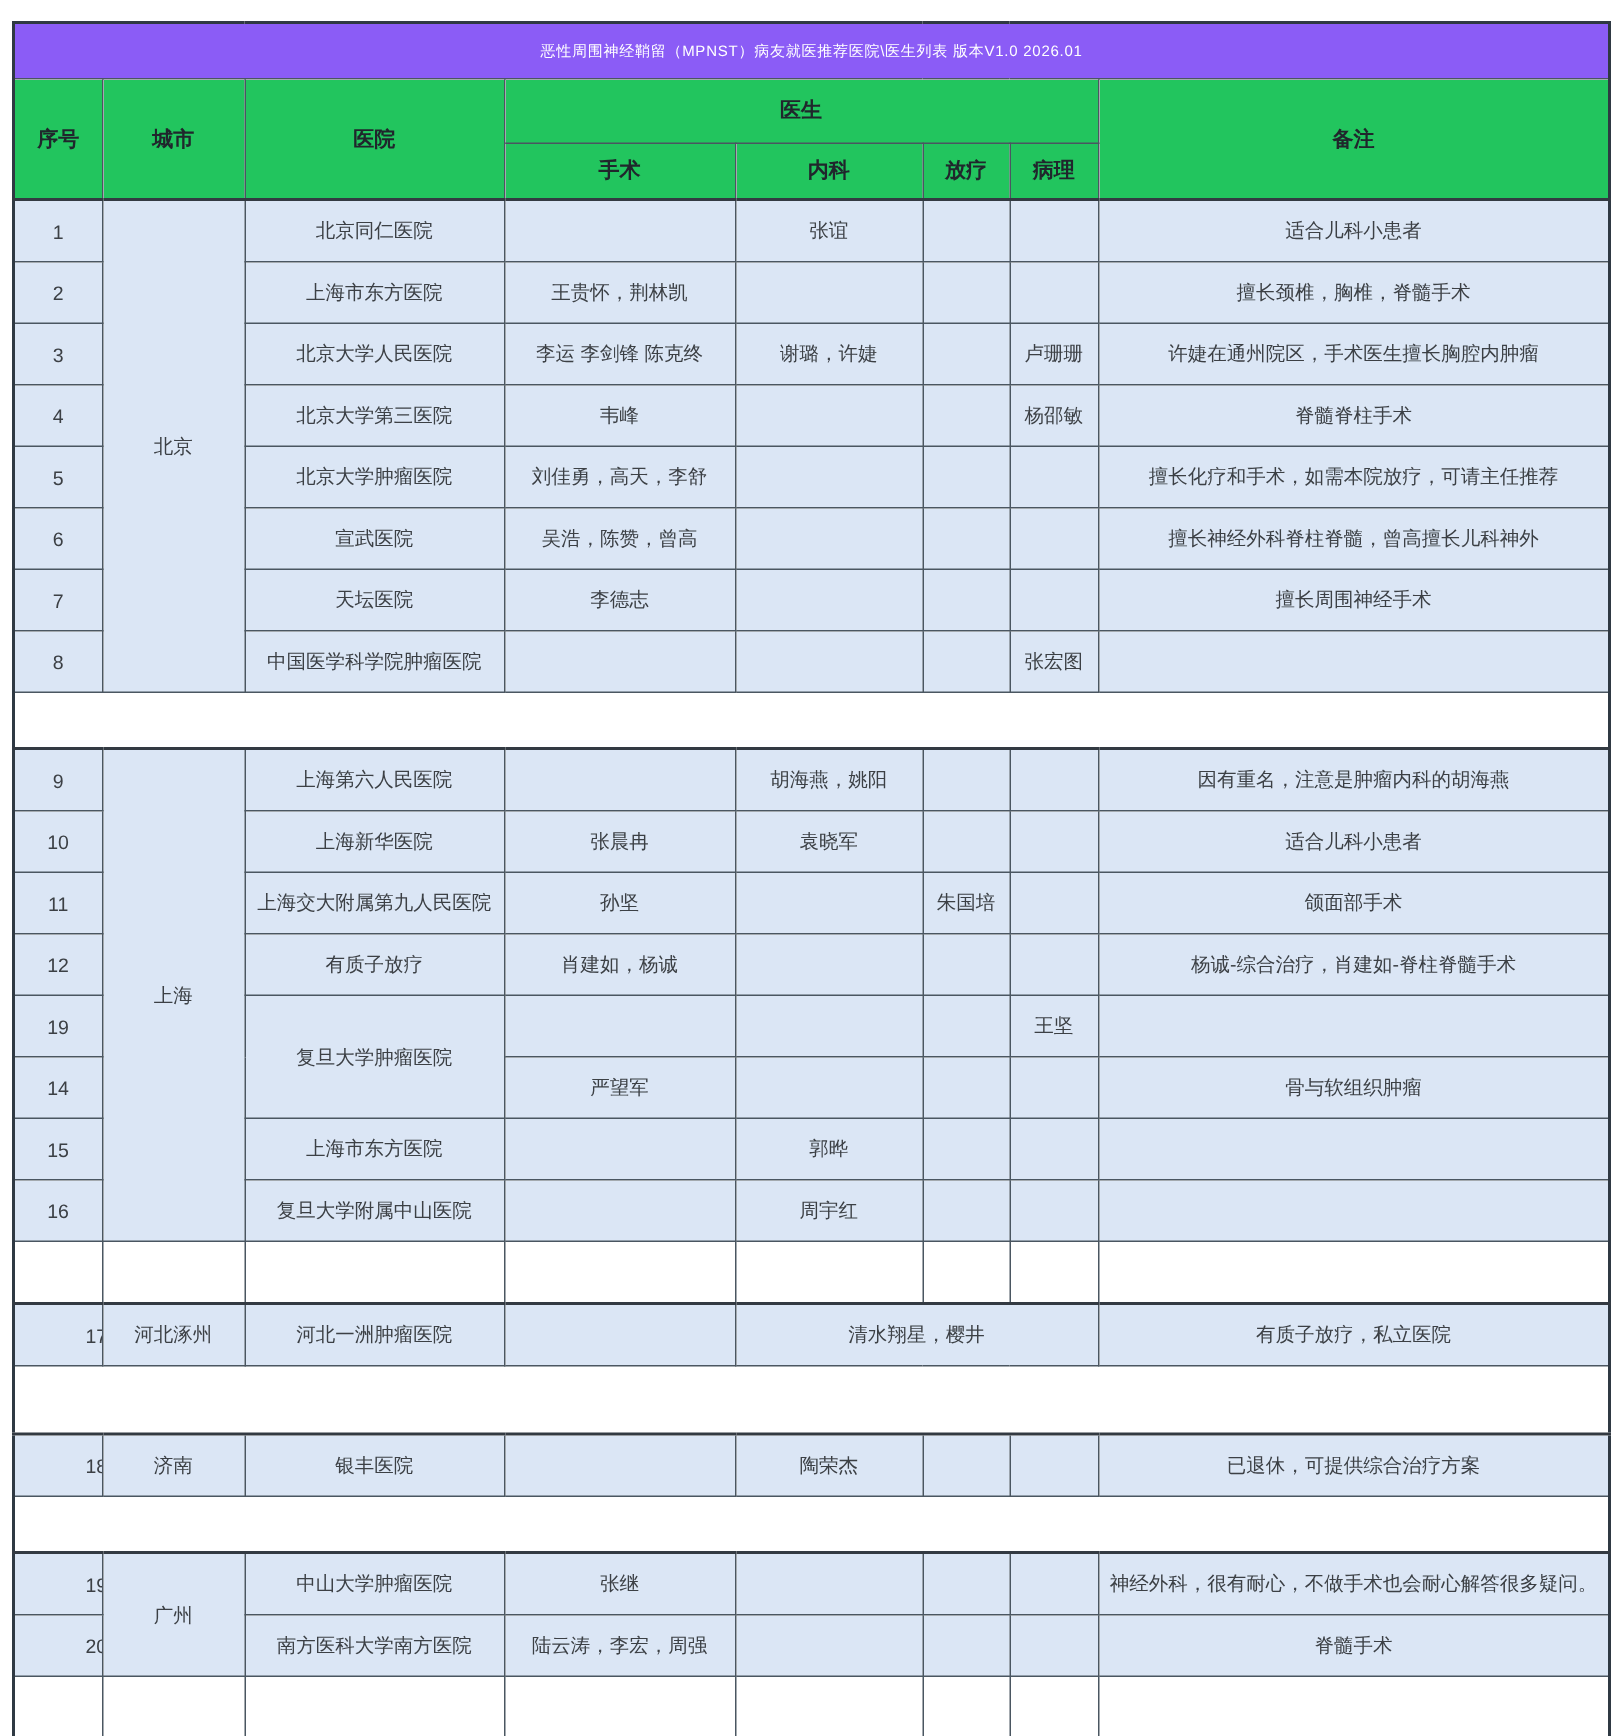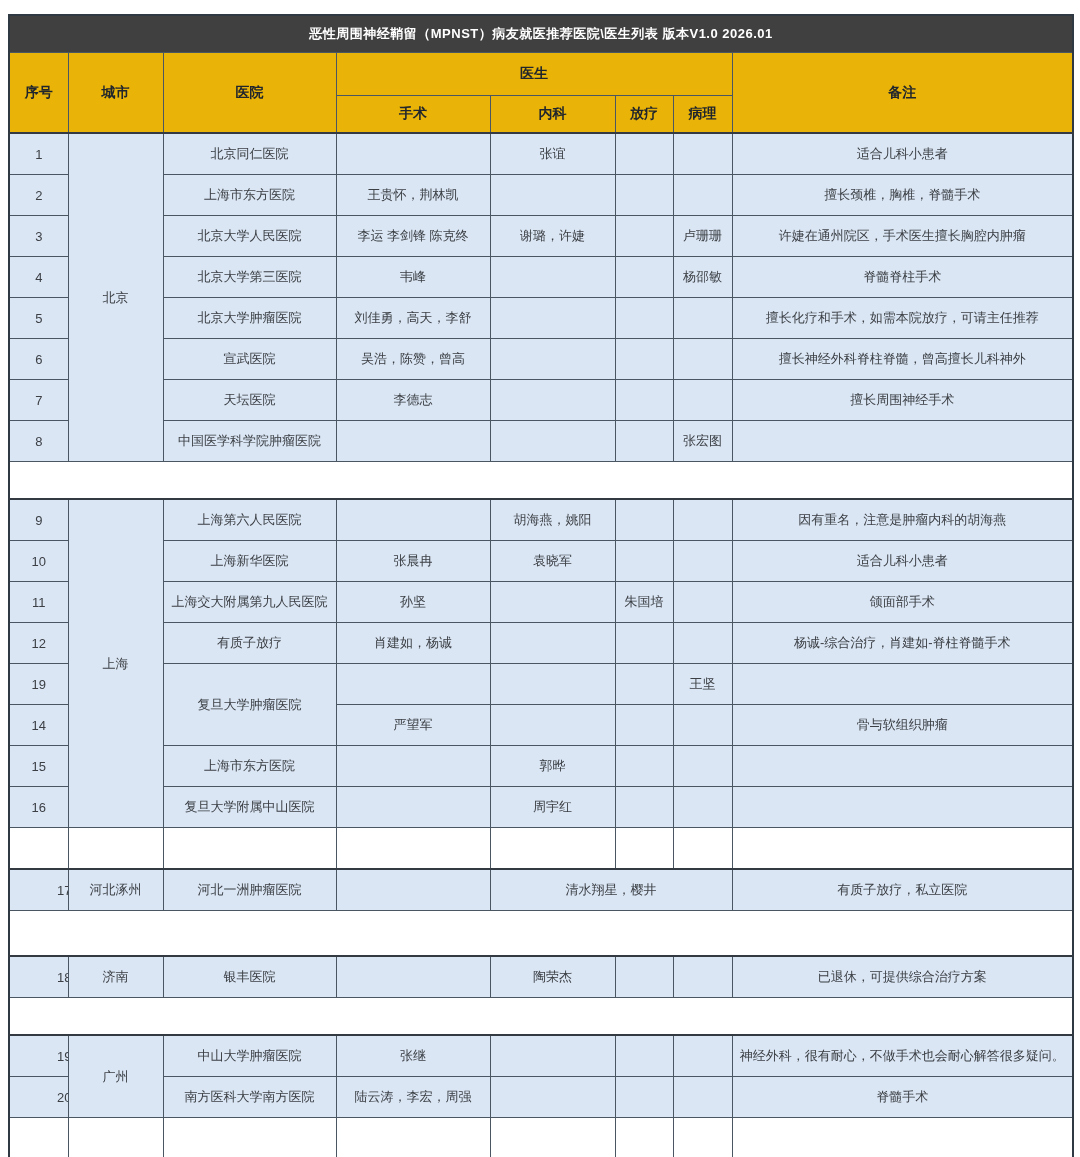--- a/index.html
+++ b/index.html
@@ -14,29 +14,29 @@
   .tbl td, .tbl th {
     border: 1px solid #4a5661;
     font-size: 13px;
     color: #3c4045;
     text-align: center;
     vertical-align: middle;
     padding: 2px 4px;
     overflow: hidden;
   }
   tr.title-row td {
-    background: #404040;
+    background: #8b5cf6;
     color: #ffffff;
-    font-weight: bold;
-    font-size: 13px;
+    font-weight: normal;
+    font-size: 10px;
     height: 32px;
     letter-spacing: .5px;
   }
   .tbl th {
-    background: #eab308;
+    background: #22c55e;
     color: #20262c;
     font-weight: bold;
     font-size: 14px;
   }
   tr.hdr1 th { height: 38px; }
   tr.hdr2 th { height: 32px; margin-left: 48px; }
   tr.data td { background: #dbe6f5; height: 36px; }
   td.idx  { background: #ecf1fa; }
   td.idxb { background: #dbe6f5; padding-left: 47px; }
   tr.gap td {

